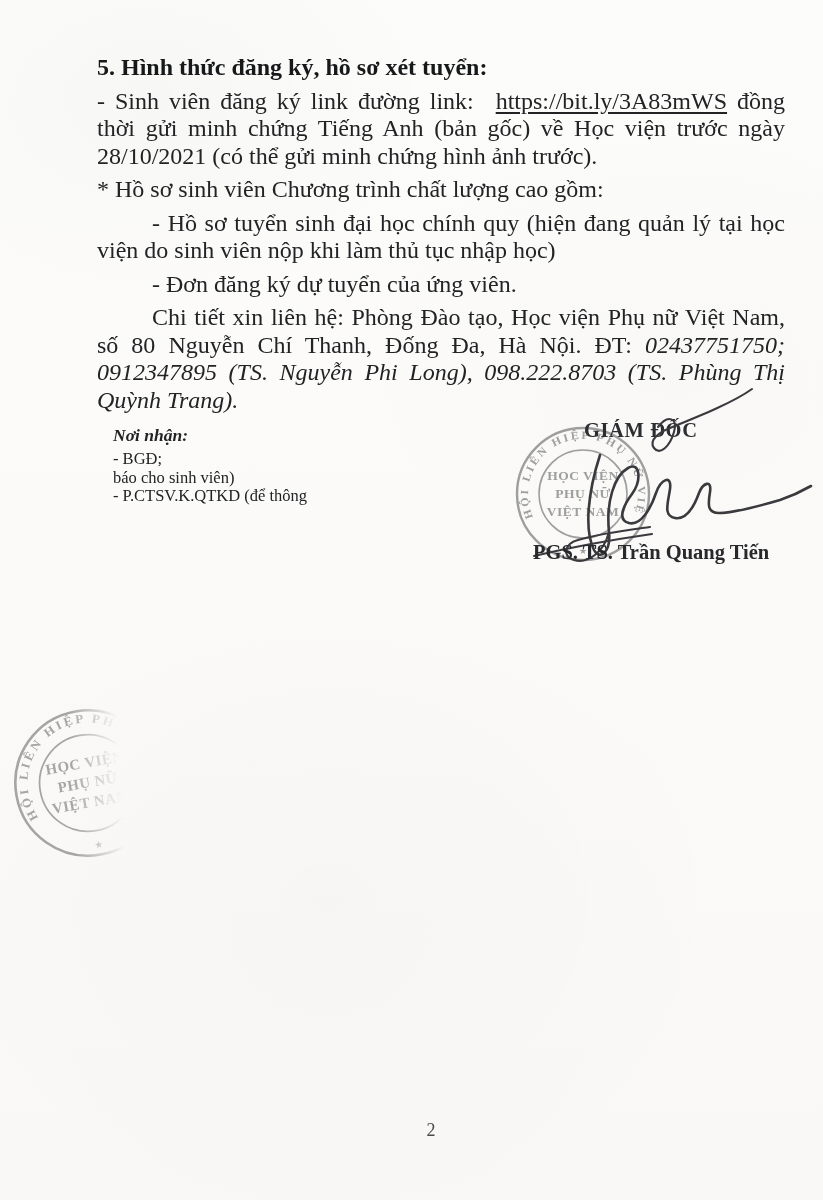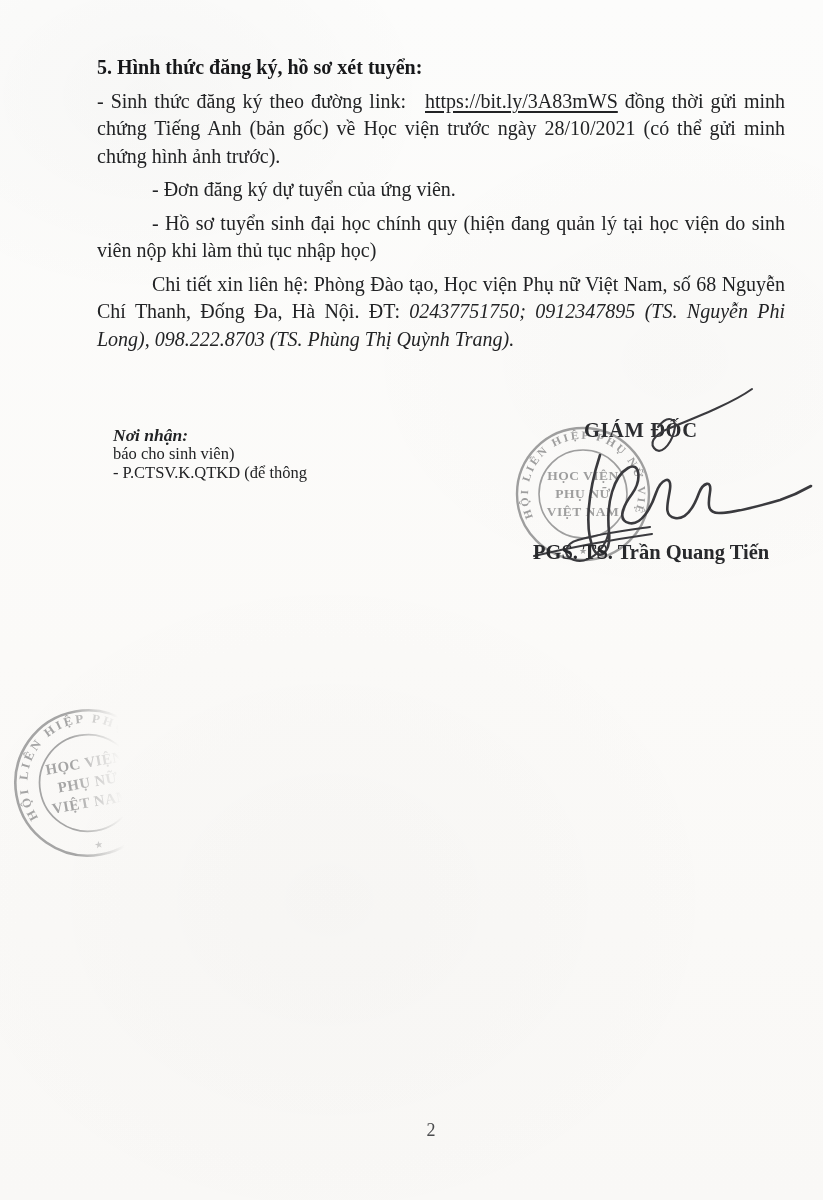--- a/index.html
+++ b/index.html
@@ -12,31 +12,31 @@
       radial-gradient(500px 380px at 82% 30%, rgba(0,0,0,0.012), transparent 70%),
       radial-gradient(600px 500px at 40% 75%, rgba(0,0,0,0.015), transparent 70%),
       linear-gradient(180deg,#fcfcfb 0%,#fbfaf8 55%,#f9f8f6 100%);
     font-family:"Liberation Serif","DejaVu Serif",serif;
     color:#222325;
     overflow:hidden;
   }
   .content{
     position:absolute;left:97px;top:54px;width:688px;
   }
-  .content p{margin:0 0 6px 0;font-size:20px;line-height:27.5px;text-align:justify;}
+  .content p{margin:0 0 6px 0;font-size:24px;line-height:27.5px;text-align:justify;}
   .heading{font-weight:bold;color:#17181a;}
   .indent{text-indent:55px;}
   a.doclink{color:#222325;text-decoration:underline;text-underline-offset:3px;margin-left:12px;}
   .italic{font-style:italic;}
 
   .recipients{
     position:absolute;left:113px;top:426px;width:240px;
     font-size:16.5px;line-height:18.8px;
   }
-  .recipients .title{font-weight:bold;font-style:italic;font-size:17.5px;}
+  .recipients .title{font-weight:bold;font-style:italic;font-size:17.5px;margin-bottom:5px;}
   .recipients .rline{white-space:pre;}
 
   .sig-title{
     position:absolute;left:584px;top:419px;
     font-size:20.5px;font-weight:bold;letter-spacing:0.6px;color:#2c2d30;
   }
   .sig-name{
     position:absolute;left:533px;top:541px;
     font-size:20.5px;font-weight:bold;color:#28292c;white-space:nowrap;
   }
@@ -64,28 +64,30 @@
     font-size:18px;color:#4a4b4d;
   }
 </style>
 </head>
 <body>
 
 <div class="page">
 
   <div class="content">
     <p class="heading">5. Hình thức đăng ký, hồ sơ xét tuyển:</p>
-    <p><span>- Sinh thức đăng ký theo đường link: </span><a class="doclink">https://bit.ly/3A83mWS</a><span> đồng thời gửi minh chứng Tiếng Anh (bản gốc) về Học viện trước ngày 28/10/2021 (có thể gửi minh chứng hình ảnh trước).</span></p>
+    <p><span>- Sinh viên đăng ký link đường link: </span><a class="doclink">https://bit.ly/3A83mWS</a><span> đồng thời gửi minh chứng Tiếng Anh (bản gốc) về Học viện trước ngày 28/10/2021 (có thể gửi minh chứng hình ảnh trước).</span></p>
+    <p>* Hồ sơ sinh viên Chương trình chất lượng cao gồm:</p>
+    <p class="indent">- Hồ sơ tuyển sinh đại học chính quy (hiện đang quản lý tại học viện do sinh viên nộp khi làm thủ tục nhập học)</p>
     <p class="indent">- Đơn đăng ký dự tuyển của ứng viên.</p>
-    <p class="indent">- Hồ sơ tuyển sinh đại học chính quy (hiện đang quản lý tại học viện do sinh viên nộp khi làm thủ tục nhập học)</p>
-    <p class="indent"><span>Chi tiết xin liên hệ: Phòng Đào tạo, Học viện Phụ nữ Việt Nam, số 68 Nguyễn Chí Thanh, Đống Đa, Hà Nội. ĐT: </span><span class="italic">02437751750; 0912347895 (TS. Nguyễn Phi Long), 098.222.8703 (TS. Phùng Thị Quỳnh Trang).</span></p>
+    <p class="indent"><span>Chi tiết xin liên hệ: Phòng Đào tạo, Học viện Phụ nữ Việt Nam, số 80 Nguyễn Chí Thanh, Đống Đa, Hà Nội. ĐT: </span><span class="italic">02437751750; 0912347895 (TS. Nguyễn Phi Long), 098.222.8703 (TS. Phùng Thị Quỳnh Trang).</span></p>
   </div>
 
   <div class="recipients">
     <div class="title">Nơi nhận:</div>
+    <div class="rline">- BGĐ;</div>
     <div class="rline">báo cho sinh viên)</div>
     <div class="rline">- P.CTSV.K.QTKD (để thông</div>
   </div>
 
   <div class="stamp stamp-right">
     <svg viewBox="0 0 160 160">
       <g stroke="#979797">
         <circle cx="80" cy="80" r="66" stroke-width="2.4"></circle>
         <circle cx="80" cy="80" r="44" stroke-width="1.6"></circle>
       </g>

